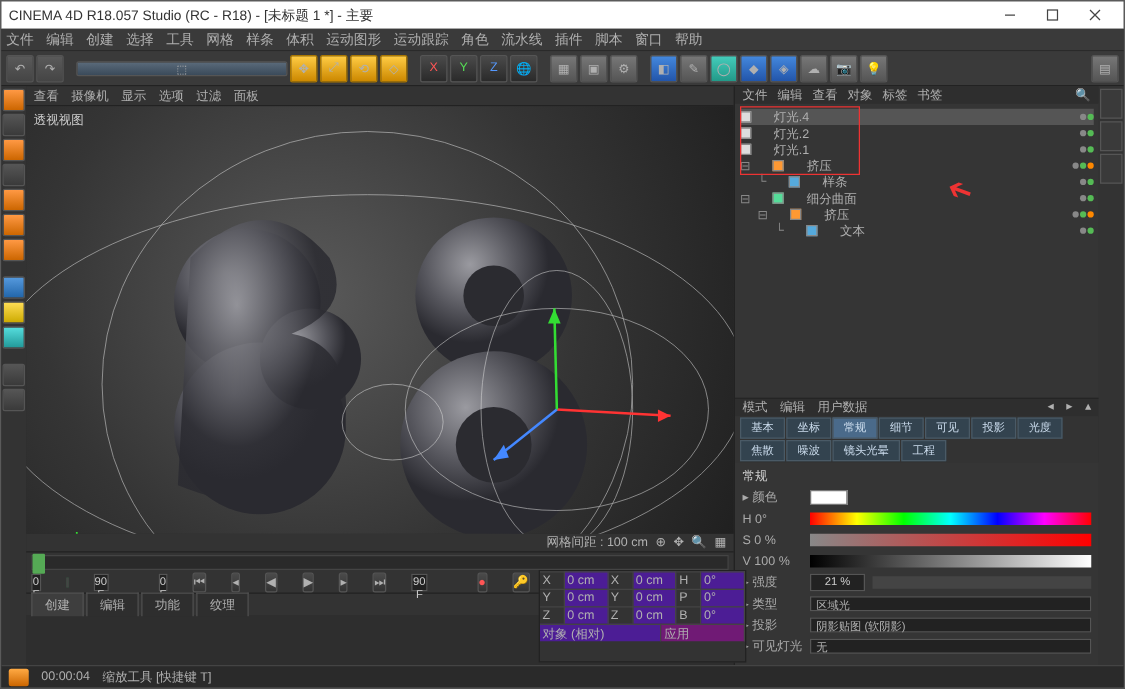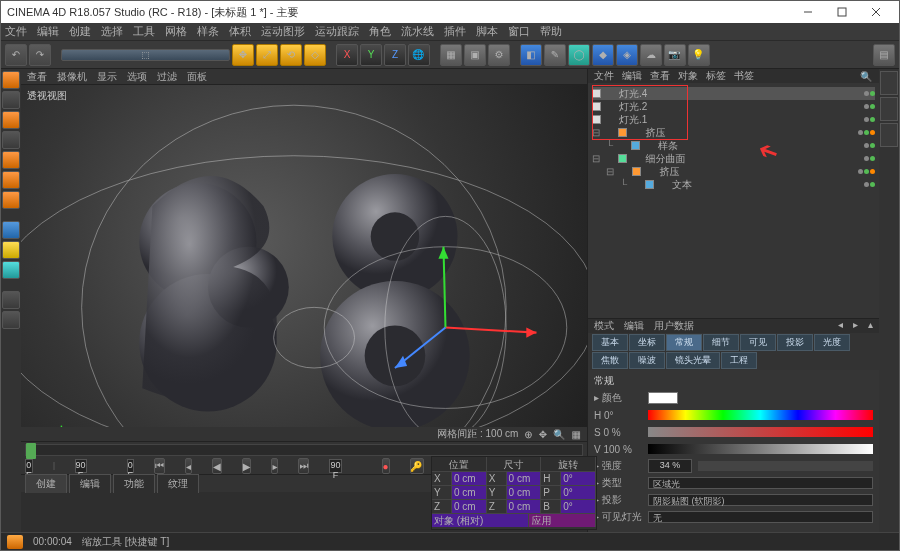--- a/index.html
+++ b/index.html
@@ -416,21 +416,21 @@
           <div class="arow">
                 <span class="lbl">S 0 %</span>
                 <div class="grad" style="background:linear-gradient(90deg,#888,#f00)"></div>
               </div>
           <div class="arow">
                 <span class="lbl">V 100 %</span>
                 <div class="grad"></div>
               </div>
           <div class="arow">
                 <span class="lbl">▸ 强度</span>
-                <div class="nfield" style="width:44px">34 %</div>
+                <div class="nfield" style="width:44px">21 %</div>
                 <div class="grad" style="background:#444"></div>
               </div>
           <div class="arow">
                 <span class="lbl">▸ 类型</span>
                 <div class="sel">区域光</div>
               </div>
           <div class="arow">
                 <span class="lbl">▸ 投影</span>
                 <div class="sel">阴影贴图 (软阴影)</div>
               </div>
@@ -445,25 +445,20 @@
   </div>
   <div class="rtool">
     <div class="lb"></div>
     <div class="lb"></div>
     <div class="lb"></div>
   </div>
   </div>
 </div>
 
 <div class="coord">
-  <div class="chead">
-    <div>位置</div>
-    <div>尺寸</div>
-    <div>旋转</div>
-  </div>
   <div class="crow">
       <div>X</div>
       <div class="v">0 cm</div>
       <div>X</div>
       <div class="v">0 cm</div>
       <div>H</div>
       <div class="v">0°</div>
     </div>
   <div class="crow">
       <div>Y</div>

